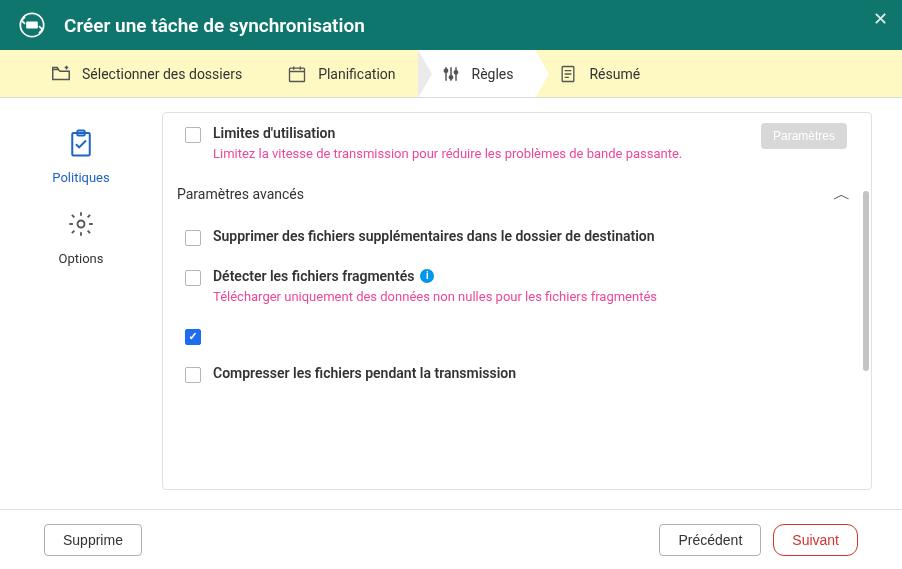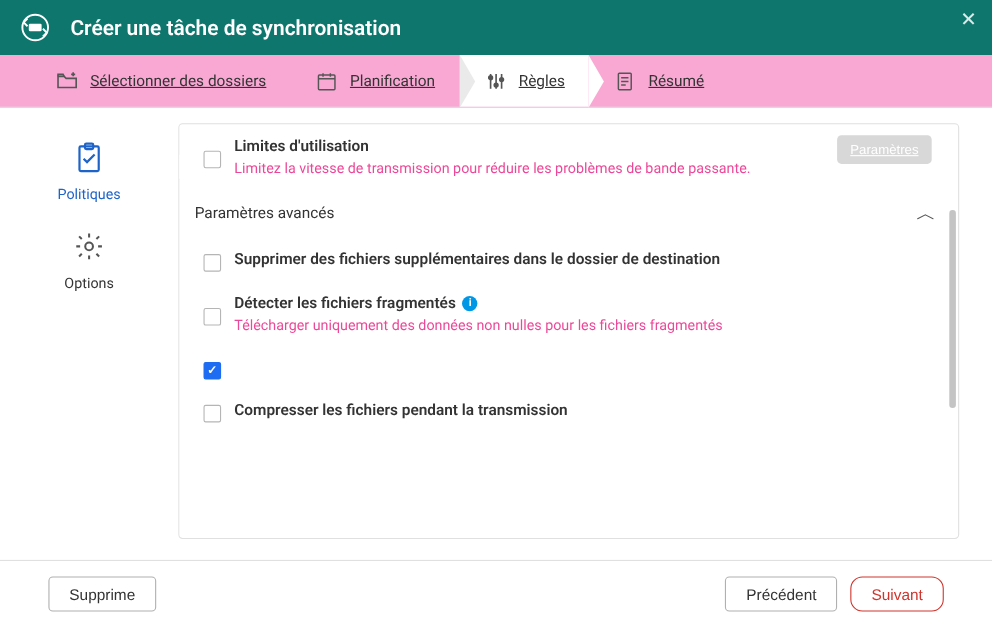--- a/index.html
+++ b/index.html
@@ -39,27 +39,26 @@
   position: absolute;
   right: 14px;
   top: 10px;
   color: #fff;
   font-size: 18px;
   cursor: pointer;
   opacity: 0.85;
   line-height: 1;
 }
 .steps-bar {
-  background: #f9a8d4;
+  background: #fef9c3;
   height: 48px;
   display: flex;
   align-items: center;
   border-bottom: 1px solid #ddd;
   padding-left: 28px;
-  text-decoration: underline;
 }
 .step {
   display: flex;
   align-items: center;
   padding: 0 22px;
   height: 100%;
   color: #333;
   gap: 10px;
 }
 .step.active {
@@ -141,21 +140,21 @@
   width: 16px;
   height: 16px;
   background: #fff;
   border-left: 1px solid #e0e0e0;
   border-bottom: 1px solid #e0e0e0;
   transform: rotate(45deg);
 }
 .row {
   display: flex;
   padding: 12px 22px 8px 22px;
-  align-items: center;
+  align-items: flex-start;
   gap: 12px;
 }
 .chk {
   width: 16px;
   height: 16px;
   border: 1px solid #b5b5b5;
   border-radius: 2px;
   flex-shrink: 0;
   margin-top: 2px;
   cursor: pointer;
@@ -204,21 +203,20 @@
 .settings-btn {
   position: absolute;
   right: 24px;
   top: 10px;
   background: #d8d8d8;
   color: #fff;
   border: none;
   border-radius: 4px;
   padding: 6px 12px;
   font-size: 12px;
-  text-decoration: underline;
 }
 .section-head {
   display: flex;
   justify-content: space-between;
   align-items: center;
   padding: 10px 20px 10px 14px;
   font-size: 14px;
   color: #333;
 }
 .chev-down {

